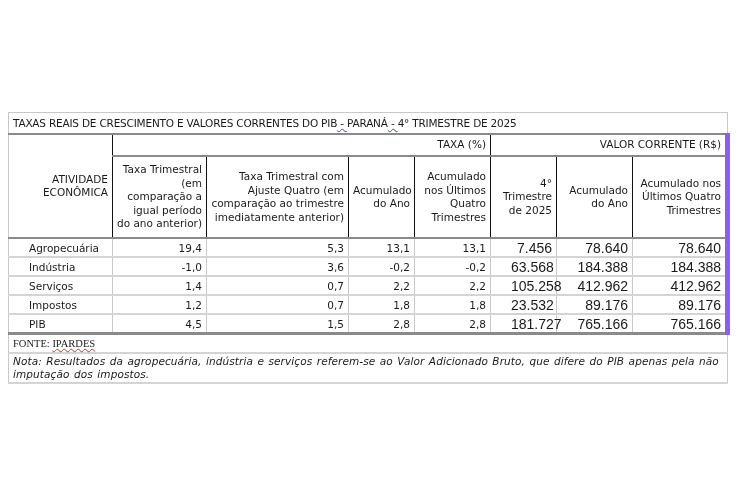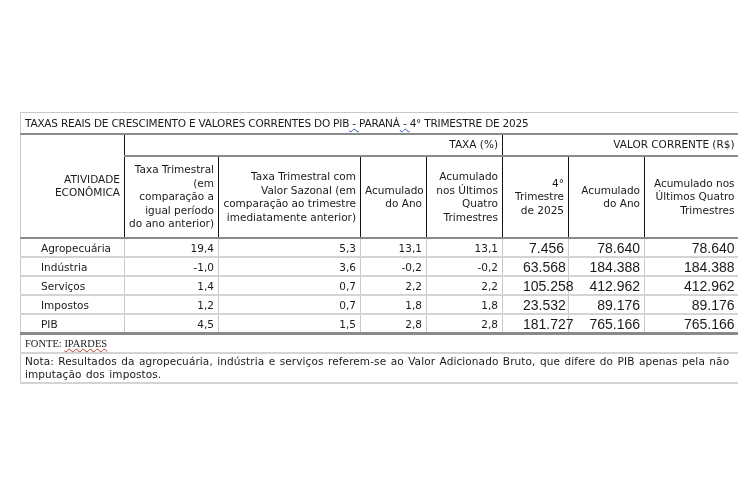--- a/index.html
+++ b/index.html
@@ -1,37 +1,37 @@
 <!DOCTYPE html>
 <html><head>
   <meta charset="utf-8">
   <style>
     html, body { margin: 0; padding: 0; background: #ffffff; }
     body { width: 738px; height: 492px; position: relative; overflow: hidden;
            font-family: "DejaVu Sans", "Liberation Sans", sans-serif; color: #1a1a1a; }
-    .sheet { position: absolute; left: 20px; top: 112px; width: 719px; }
+    .sheet { position: absolute; left: 8px; top: 112px; width: 719px; }
     table { border-collapse: collapse; width: 719px; table-layout: fixed; font-size: 10.5px; }
     td, th { padding: 0 4px; font-weight: normal; }
     .title-row td { height: 20px; border: 1px solid #c8c8c8; border-bottom: 2px solid #8a8a8a;
                     text-align: left; font-size: 10.5px; letter-spacing: -0.2px; white-space: nowrap; }
     .group-row th { height: 20px; border-bottom: 2px solid #8a8a8a; text-align: center; }
     .hdr th { text-align: right; line-height: 13.5px; vertical-align: middle; }
     .hdr-row th { height: 80px; border-bottom: 2px solid #8a8a8a; }
     .vline { border-right: 1px solid #111; }
     .left-edge { border-left: 1px solid #c8c8c8; }
-    .right-edge { border-right: 2px solid #8b5cf6; }
+    .right-edge { border-right: 5px solid #8b5cf6; }
     .body-row td { height: 17px; border-bottom: 2px solid #d4d4d4; text-align: right; font-size: 10.5px; padding-left: 20px; }
     .body-row td.label { text-align: left; }
     .body-row td.gsep { border-right: 1px solid #c9c9c9; }
     .body-row td.num { font-family: "Liberation Sans", "DejaVu Sans", sans-serif; font-size: 14px; }
     .body-row.last td { border-bottom: 3px solid #8a8a8a; }
     .foot-row td { border-left: 1px solid #c8c8c8; border-right: 1px solid #c8c8c8; text-align: left;
                    border-bottom: 2px solid #d4d4d4; }
     .fonte td { height: 17px; font-family: Liberation Serif, serif; }
-    .nota td { height: 28px; line-height: 13px; letter-spacing: 0.1px; word-spacing: 1px; }
+    .nota td { height: 28px; line-height: 13px; letter-spacing: 0.1px; word-spacing: 1px; font-style: italic; }
     .squiggle { text-decoration: underline wavy #c0392b; text-decoration-thickness: 1px; }
     .squiggle-blue { text-decoration: underline wavy #2b4cc0; text-decoration-thickness: 1px; }
   </style>
 </head>
 <body>
 
 <div class="sheet">
   <table>
     <colgroup>
       <col style="width:104px">
@@ -50,21 +50,21 @@
     </tr>
 
     <tr class="group-row hdr">
       <th rowspan="2" class="vline left-edge" style="border-bottom:2px solid #8a8a8a;padding-left:27px;">ATIVIDADE ECONÔMICA</th>
       <th colspan="4" class="vline">TAXA (%)</th>
       <th colspan="3" class="right-edge">VALOR CORRENTE (R$)</th>
     </tr>
 
     <tr class="hdr-row hdr">
       <th class="vline">Taxa Trimestral (em comparação a igual período do ano anterior)</th>
-      <th class="vline">Taxa Trimestral com Valor Sazonal (em comparação ao trimestre imediatamente anterior)</th>
+      <th class="vline">Taxa Trimestral com Ajuste Quatro (em comparação ao trimestre imediatamente anterior)</th>
       <th class="vline">Acumulado do Ano</th>
       <th class="vline">Acumulado nos Últimos Quatro Trimestres</th>
       <th class="vline">4° Trimestre de 2025</th>
       <th class="vline">Acumulado do Ano</th>
       <th class="right-edge">Acumulado nos Últimos Quatro Trimestres</th>
     </tr>
 
     <tr class="body-row">
       <td class="label gsep left-edge">Agropecuária</td>
       <td class="gsep">19,4</td>

